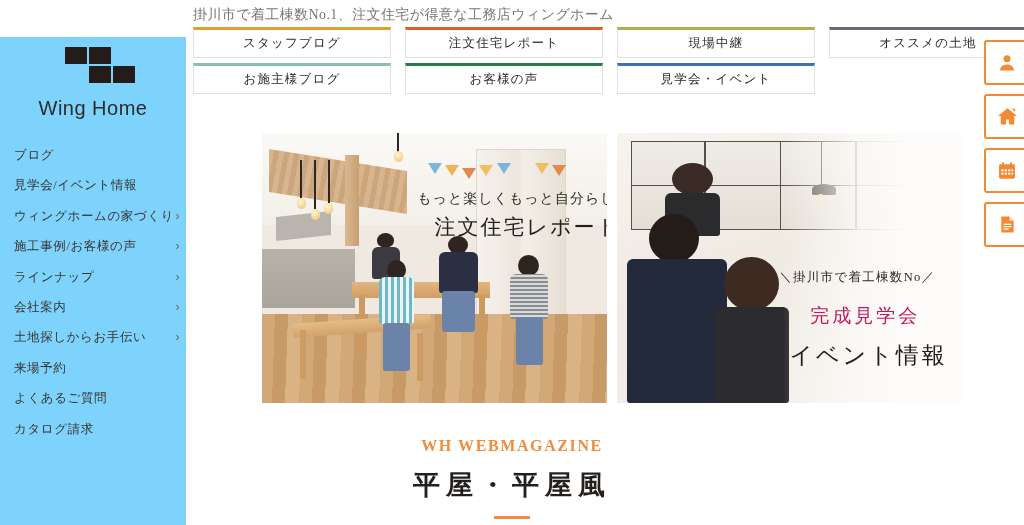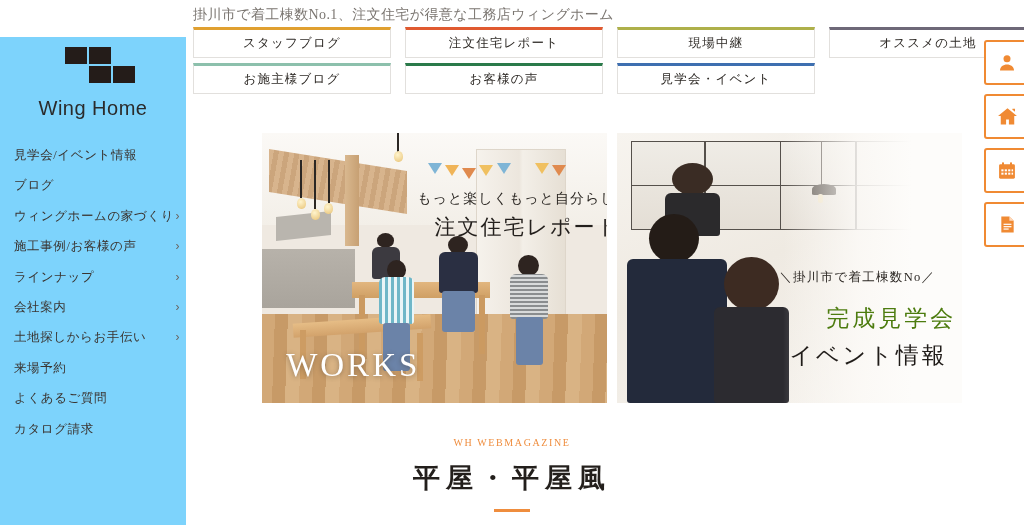--- a/index.html
+++ b/index.html
@@ -161,27 +161,27 @@
   .ov-sub-l { left:45%; top:21%; font-size:14px; color:#2b2723; letter-spacing:1px; }
   .ov-ttl-l { left:50%; top:29.5%; font-size:21px; color:#231f1c; letter-spacing:2px; }
   .ov-works {
     left:7%; bottom:7%; font-size:33px; color:#ffffff; letter-spacing:3px;
     font-family:"Liberation Serif","DejaVu Serif",serif;
     text-shadow:0 1px 5px rgba(60,48,38,.45);
   }
   .ov-sub-r {
     left:47%; top:50.5%; font-size:12.5px; color:#2b2723; letter-spacing:1.3px;
   }
-  .ov-ttl-r1 { left:56%; top:63%;  font-size:23px; color:#4d7c0f; letter-spacing:3px;margin-left:16px; }
+  .ov-ttl-r1 { left:56%; top:63%;  font-size:19px; color:#be185d; letter-spacing:3px; }
   .ov-ttl-r2 { left:50%; top:76.5%; font-size:23px; color:#201c19; letter-spacing:3px; }
 
   
   #mag { position:absolute; left:0; top:437px; width:1024px; text-align:center; }
   #mag-kicker {
-    font-size:10px; color:#ef8d3e; letter-spacing:1.6px; font-weight:normal;
+    font-size:16px; color:#ef8d3e; letter-spacing:1.6px; font-weight:bold;
     font-family:"Liberation Serif","DejaVu Serif",serif;
   }
   #mag-title { margin-top:12px; font-size:27px; color:#231f1c; letter-spacing:6px; }
   #mag-rule { margin:13px auto 0; width:36px; height:2.5px; background:#ef8d3e; }
 </style>
 </head>
 <body>
 
 <div id="page">
 
@@ -192,25 +192,25 @@
         <span class="logo-sq sq-a"></span>
         <span class="logo-sq sq-b"></span>
         <span class="logo-sq sq-c"></span>
         <span class="logo-sq sq-d"></span>
       </div>
       <div id="logo-text">Wing Home</div>
     </div>
 
     <nav id="sidebar-nav">
       <div class="nav-row">
+        <span>ブログ</span>
+        <span class="nav-arrow"></span>
+      </div>
+      <div class="nav-row">
         <span>見学会/イベント情報</span>
-        <span class="nav-arrow"></span>
-      </div>
-      <div class="nav-row">
-        <span>ブログ</span>
         <span class="nav-arrow"></span>
       </div>
       <div class="nav-row">
         <span>ウィングホームの家づくり</span>
         <span class="nav-arrow">›</span>
       </div>
       <div class="nav-row">
         <span>施工事例/お客様の声</span>
         <span class="nav-arrow">›</span>
       </div>
@@ -374,21 +374,20 @@
           <span class="legs" style="left:12%;top:54%;width:76%;height:42%"></span>
         </div>
         <div class="fig" style="left:72%;top:45%;width:11%;height:44%">
           <span class="head" style="left:20%;top:0;width:56%;height:18%"></span>
           <span class="body" style="left:0;top:16%;width:100%;height:38%;background:repeating-linear-gradient(0deg,#8a8d8f 0 2px,#d8dadb 2px 4px)"></span>
           <span class="legs" style="left:14%;top:53%;width:72%;height:40%"></span>
         </div>
 
         <div class="ov ov-sub-l">もっと楽しくもっと自分らしく</div>
         <div class="ov ov-ttl-l">注文住宅レポート</div>
-        <div class="ov ov-works">WORKS</div>
       </div>
     </a>
 
     <a class="hero-card hc-right">
       <div class="ph-right">
         <div class="rp-wall"></div>
 
         <div class="rp-grid">
           <span class="rp-gv" style="left:24%"></span>
           <span class="rp-gv" style="left:49%"></span>

